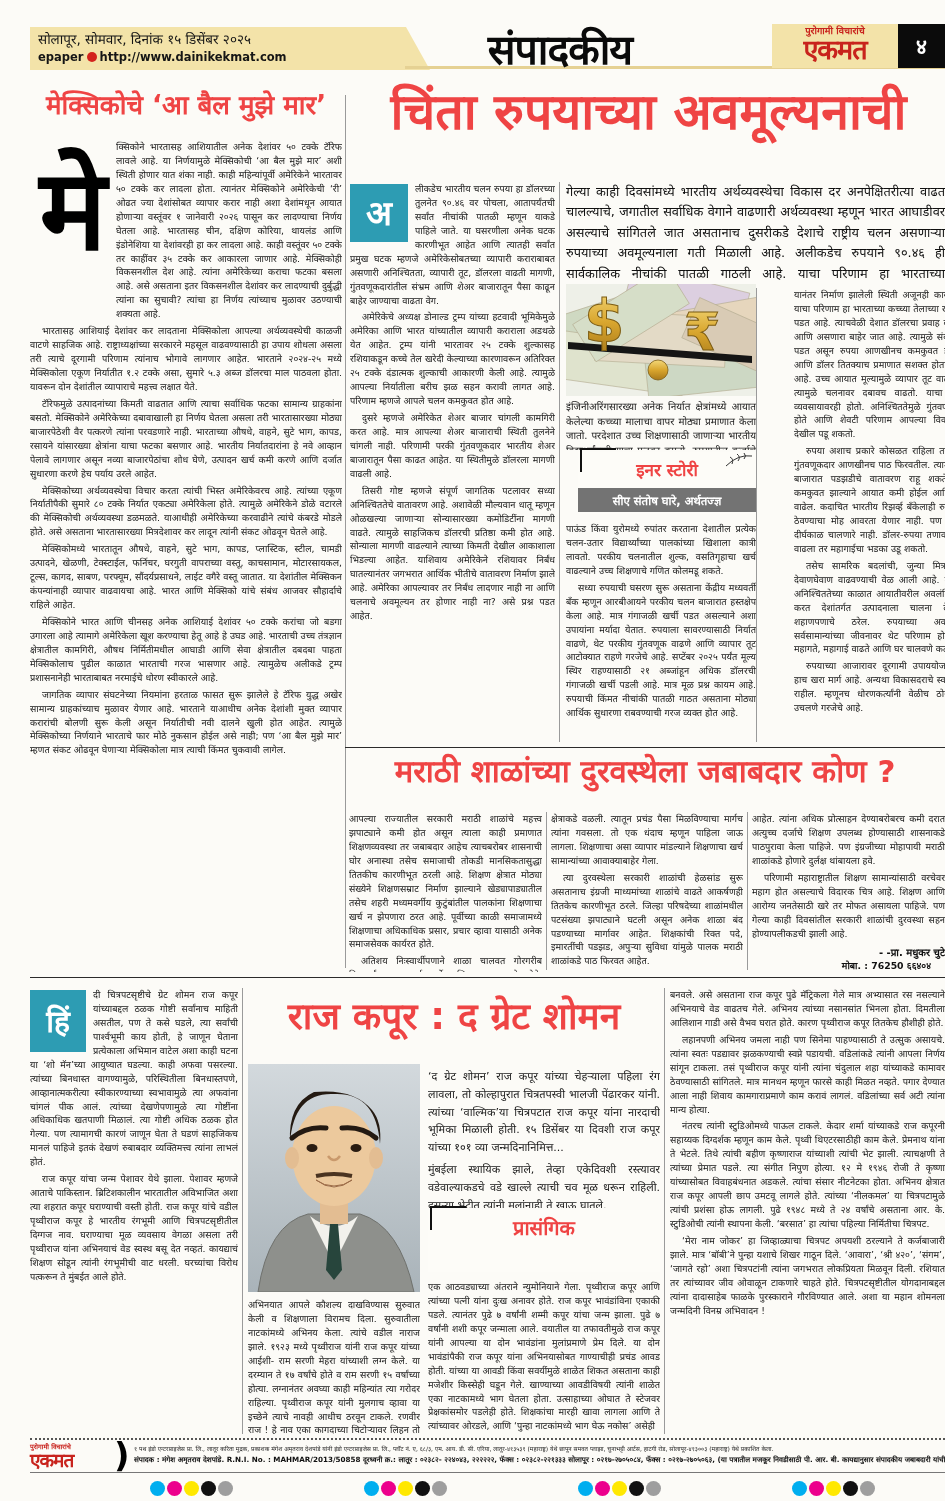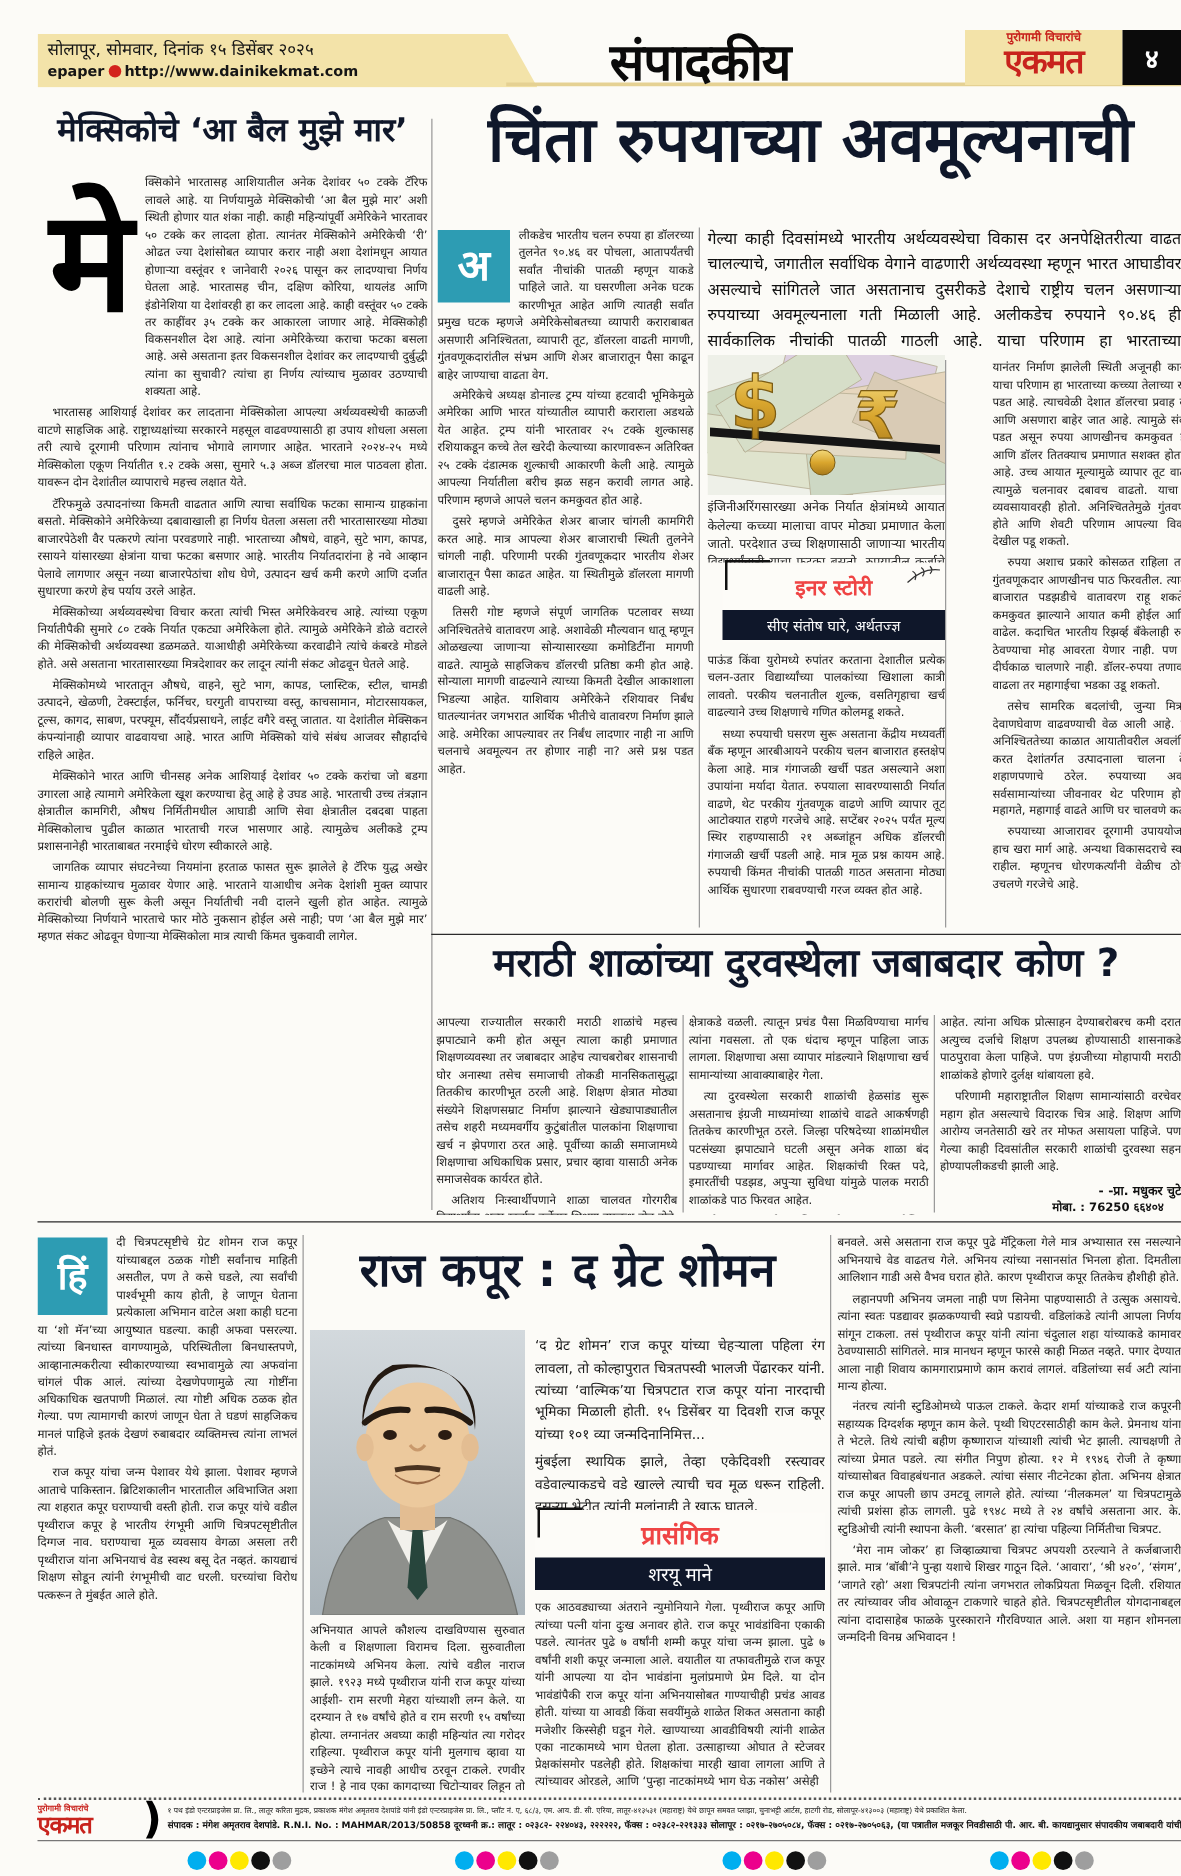--- a/index.html
+++ b/index.html
@@ -16,40 +16,40 @@
   .date-line{font-size:13.5px;font-weight:normal;white-space:nowrap;color:#151515}
   .epaper-line{font-size:11.5px;font-weight:bold;display:flex;align-items:center;gap:3px;margin-top:2px;color:#151515}
   .epaper-dot{width:10px;height:10px;border-radius:50%;background:#d3231c;display:inline-block}
   .gold-line{background:#e5d193;height:3px}
   .section-title{font-size:41px;font-weight:bold;text-align:center;letter-spacing:-1px;color:#0a0a0a}
   .masthead{background:#f3e3a9;text-align:center;padding-top:2px}
   .masthead .tag{font-size:9.5px;font-weight:bold;color:#c8231d;line-height:1.1}
   .masthead .name{font-size:27px;font-weight:bold;color:#c8231d;line-height:1.0;letter-spacing:-1px}
   .pagenum{background:#0b0b0b;color:#fff;font-size:21px;font-weight:bold;display:flex;align-items:center;justify-content:center}
   
-  .hl{font-weight:bold;text-align:center;color:#0f172a;line-height:1.05}
+  .hl{font-weight:bold;text-align:center;color:#ef4444;line-height:1.05}
   
   .col{text-align:justify;font-size:9.3px;line-height:1.5;overflow:hidden;color:#181818}
   .col p{margin:0 0 3px;text-indent:12px}
   .col p:first-child{text-indent:0}
   .lead{font-size:12.8px;line-height:1.6;text-align:justify;overflow:hidden;color:#101010}
   .bigtext{font-size:11px;line-height:1.62}
   .bigtext p{margin:0 0 4px;text-indent:0}
   
   .dropcap-plain{float:left;font-weight:bold;color:#000;font-size:112px;line-height:1.25;width:86px;height:178px;text-align:center}
   .dropcap-box{float:left;background:#2d9cb3;color:#fff;font-weight:bold;display:flex;align-items:center;justify-content:center;margin:2px 7px 2px 0}
   
   .vline{background:#9a9a9a;width:1px}
   .hline{background:#2b2b2b;height:1px}
   .dotline{border-top:2px dotted #555;height:0}
   
   .feature-box{background:#fdfcf8}
   .feature-title{font-weight:bold;text-align:center;position:relative;color:#ef4444}
   .bracket::before{content:"";position:absolute;left:2px;top:-4px;width:34px;height:22px;border-left:2px solid #111;border-top:2px solid #111}
-  .black-bar{background:#0f172a;color:#fff;font-weight:normal;text-align:center;display:flex;align-items:center;justify-content:center}
+  .black-bar{background:#737373;color:#fff;font-weight:bold;text-align:center;display:flex;align-items:center;justify-content:center}
   .caption{font-size:10px;line-height:1.45;text-align:justify;overflow:hidden;color:#1a1a1a}
   .author-line{font-weight:bold;text-align:right;font-size:10px}
   .mobile-line{font-weight:bold;text-align:right;font-size:9.3px;padding-right:14px}
   
   .f-logo-tag{font-size:6.5px;font-weight:bold;color:#c8231d;line-height:1}
   .f-logo-name{font-size:19px;font-weight:bold;color:#c8231d;line-height:1;letter-spacing:-1px}
   .f-brace{font-size:34px;font-weight:bold;color:#000;line-height:.9}
   .f-small{font-size:6px;line-height:1.6;white-space:nowrap;overflow:hidden;color:#222}
   .f-small2{font-size:7.2px;font-weight:bold;line-height:1.5;white-space:nowrap;overflow:hidden;color:#111}
   .marks{display:flex;justify-content:space-between;align-items:center;padding:0 70px 0 120px}
@@ -190,21 +190,20 @@
     <path d="M68 116 Q86 130 104 116 Q96 122 86 122 Q76 122 68 116 Z" fill="#fdf8ee" stroke="#9c6b46" stroke-width="1"></path>
   </svg>
 </div>
 
 <div class="abs col bigtext" style="left:428px;top:1068px;width:232px;height:140px">
   <span><p>‘द ग्रेट शोमन’ राज कपूर यांच्या चेहऱ्याला पहिला रंग लावला, तो कोल्हापुरात चित्रतपस्वी भालजी पेंढारकर यांनी. त्यांच्या ‘वाल्मिक’या चित्रपटात राज कपूर यांना नारदाची भूमिका मिळाली होती. १५ डिसेंबर या दिवशी राज कपूर यांच्या १०१ व्या जन्मदिनानिमित्त...</p><p>मुंबईला स्थायिक झाले, तेव्हा एकेदिवशी रस्त्यावर वडेवाल्याकडचे वडे खाल्ले त्याची चव मूळ धरून राहिली. दुसऱ्या भेटीत त्यांनी मुलांनाही ते खाऊ घातले.</p></span>
 </div>
 
 <div class="abs feature-box" style="left:428px;top:1210px;width:232px;height:62px">
   <div class="feature-title bracket" style="font-size:20px;padding-top:4px;height:28px">प्रासंगिक</div>
-  <div class="black-bar" style="height:26px;font-size:15px;margin-top:4px">शरयू माने</div>
 </div>
 <div class="abs col" style="left:428px;top:1280px;width:232px;height:154px">
   <span><p>एक आठवड्याच्या अंतराने न्युमोनियाने गेला. पृथ्वीराज कपूर आणि त्यांच्या पत्नी यांना दुःख अनावर होते. राज कपूर भावंडांविना एकाकी पडले. त्यानंतर पुढे ७ वर्षांनी शम्मी कपूर यांचा जन्म झाला. पुढे ७ वर्षांनी शशी कपूर जन्माला आले. वयातील या तफावतीमुळे राज कपूर यांनी आपल्या या दोन भावंडांना मुलांप्रमाणे प्रेम दिले. या दोन भावंडांपैकी राज कपूर यांना अभिनयासोबत गाण्याचीही प्रचंड आवड होती. यांच्या या आवडी किंवा सवयींमुळे शाळेत शिकत असताना काही मजेशीर किस्सेही घडून गेले. खाण्याच्या आवडीविषयी त्यांनी शाळेत एका नाटकामध्ये भाग घेतला होता. उत्साहाच्या ओघात ते स्टेजवर प्रेक्षकांसमोर पडलेही होते. शिक्षकांचा मारही खावा लागला आणि ते त्यांच्यावर ओरडले, आणि ‘पुन्हा नाटकांमध्ये भाग घेऊ नकोस’ असेही</p></span>
 </div>
 
 <div class="abs col" style="left:248px;top:1298px;width:172px;height:136px">
   <span><p>अभिनयात आपले कौशल्य दाखविण्यास सुरुवात केली व शिक्षणाला विरामच दिला. सुरुवातीला नाटकांमध्ये अभिनय केला. त्यांचे वडील नाराज झाले. १९२३ मध्ये पृथ्वीराज यांनी राज कपूर यांच्या आईशी- राम सरणी मेहरा यांच्याशी लग्न केले. या दरम्यान ते १७ वर्षांचे होते व राम सरणी १५ वर्षांच्या होत्या. लग्नानंतर अवघ्या काही महिन्यांत त्या गरोदर राहिल्या. पृथ्वीराज कपूर यांनी मुलगाच व्हावा या इच्छेने त्याचे नावही आधीच ठरवून टाकले. रणवीर राज ! हे नाव एका कागदाच्या चिटोऱ्यावर लिहून तो कागद आपल्या पत्नीच्या उशाखाली ठेवून दिला. मग १४ डिसेंबर १९२४ ला त्यांना पुत्ररत्न झाले. शोमन म्हणून नावारूपाला आलेले राज कपूर ऊर्फ रणवीर राज कपूर ऊर्फ सृष्टीनाथ कपूर !</p></span>
 </div>
 
 <div class="abs vline" style="left:664px;top:988px;height:446px"></div>

